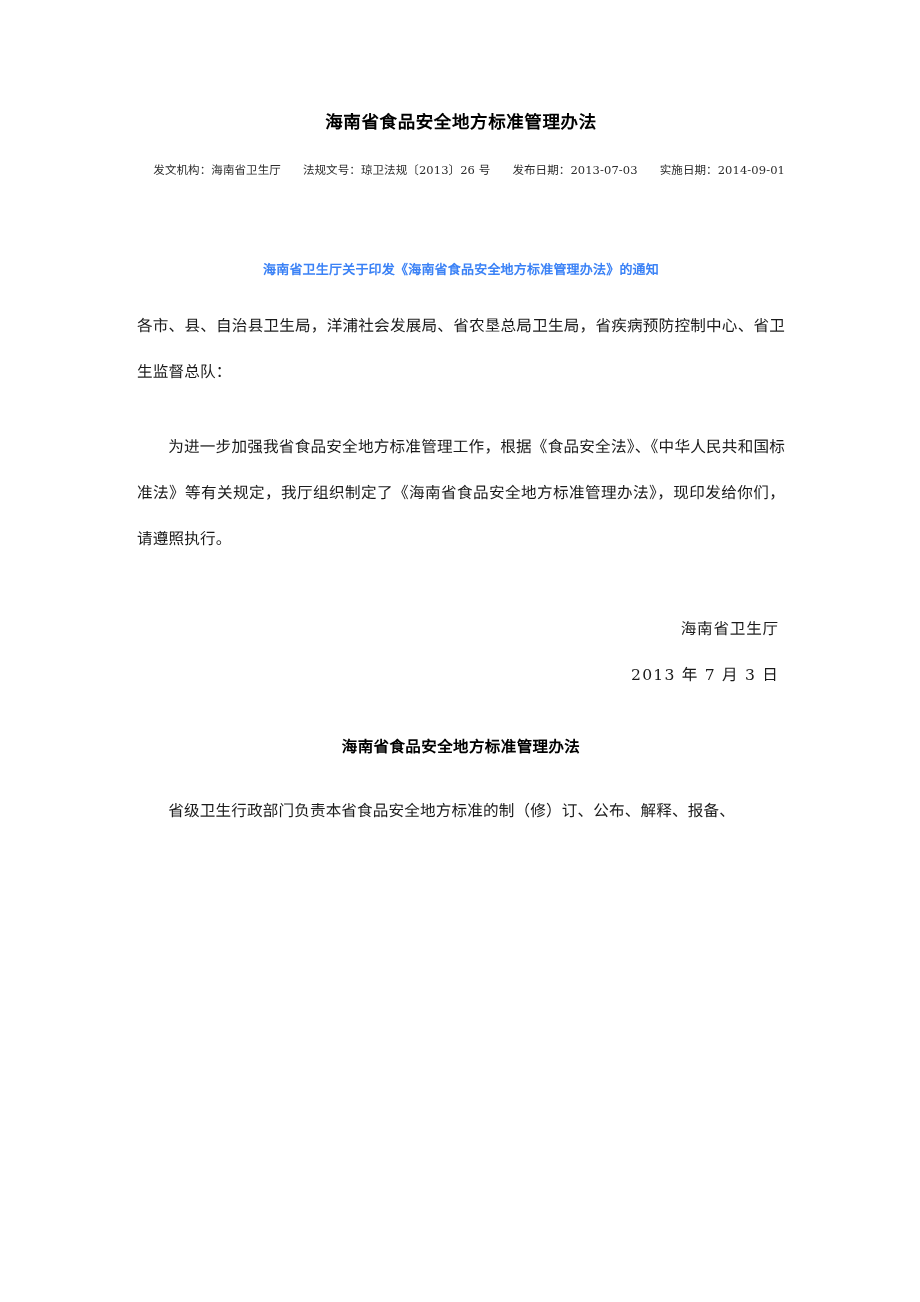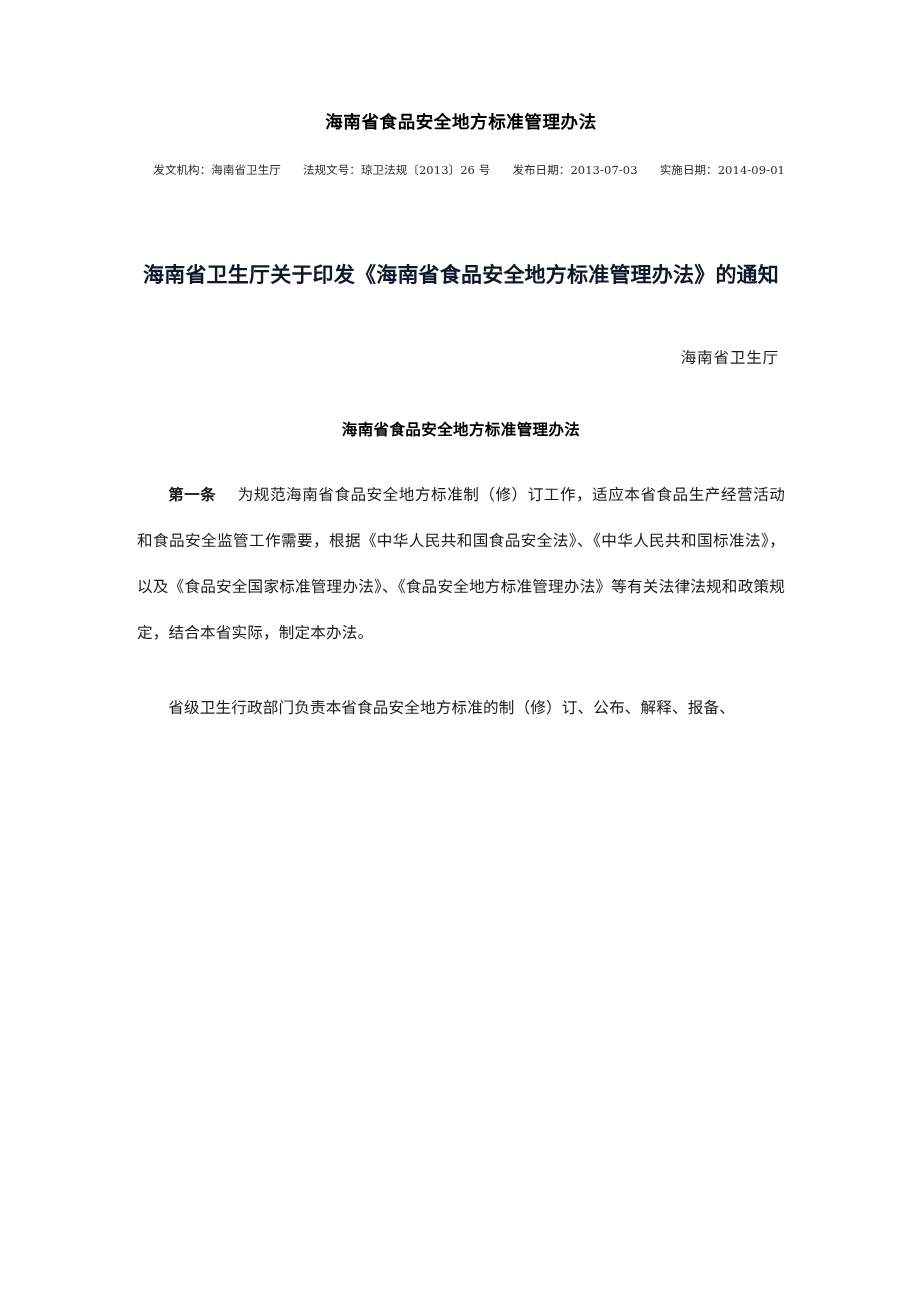--- a/index.html
+++ b/index.html
@@ -56,22 +56,22 @@
   .meta-label { }
   .meta-value { }
 
   
   .notice-heading {
     margin: 0;
     padding-top: 83px;
     text-align: center;
     font-family: "DejaVu Sans", "Liberation Sans", sans-serif;
     font-weight: bold;
-    font-size: 21px;
-    color: #0f172a;
+    font-size: 13px;
+    color: #3b82f6;
     line-height: 1.5;
     letter-spacing: 0.2px;
   }
 
   
   .para {
     margin: 0;
     font-size: 15.6px;
     line-height: 46px;
     text-align: justify;
@@ -154,28 +154,30 @@
   <div class="content">
 
     <h1 class="doc-title">海南省食品安全地方标准管理办法</h1>
 
     <div class="meta-line">
       <span class="meta-item"><span class="meta-label">发文机构：</span><span class="meta-value">海南省卫生厅</span></span><span class="meta-gap"></span><span class="meta-item"><span class="meta-label">法规文号：</span><span class="meta-value">琼卫法规〔2013〕26 号</span></span><span class="meta-gap"></span><span class="meta-item"><span class="meta-label">发布日期：</span><span class="meta-value">2013-07-03</span></span><span class="meta-gap"></span><span class="meta-item"><span class="meta-label">实施日期：</span><span class="meta-value">2014-09-01</span></span>
     </div>
 
     <h2 class="notice-heading">海南省卫生厅关于印发《海南省食品安全地方标准管理办法》的通知</h2>
 
+    <p class="para addressee">各市、县、自治县卫生局，洋浦社会发展局、省农垦总局卫生局，省疾病预防控制中心、省卫生监督总队：</p>
 
+    <p class="para indent gap-before">为进一步加强我省食品安全地方标准管理工作，根据《食品安全法》、《中华人民共和国标准法》等有关规定，我厅组织制定了《海南省食品安全地方标准管理办法》，现印发给你们，请遵照执行。</p>
 
     <div class="signature">
       <span class="sign-org">海南省卫生厅</span>
+      <span class="sign-date">2013 年  7 月 3 日</span>
     </div>
 
     <h2 class="reg-title">海南省食品安全地方标准管理办法</h2>
 
 
-    <p class="para article"><span class="article-no">第一条</span><span class="article-sep"></span><span>为规范海南省食品安全地方标准制（修）订工作，适应本省食品生产经营活动和食品安全监管工作需要，根据《中华人民共和国食品安全法》、《中华人民共和国标准法》，以及《食品安全国家标准管理办法》、《食品安全地方标准管理办法》等有关法律法规和政策规定，结合本省实际，制定本办法。</span></p>
 
 
     <p class="para indent gap-before">省级卫生行政部门负责本省食品安全地方标准的制（修）订、公布、解释、报备、</p>
 
   </div>
 </div>
 
 </body></html>

